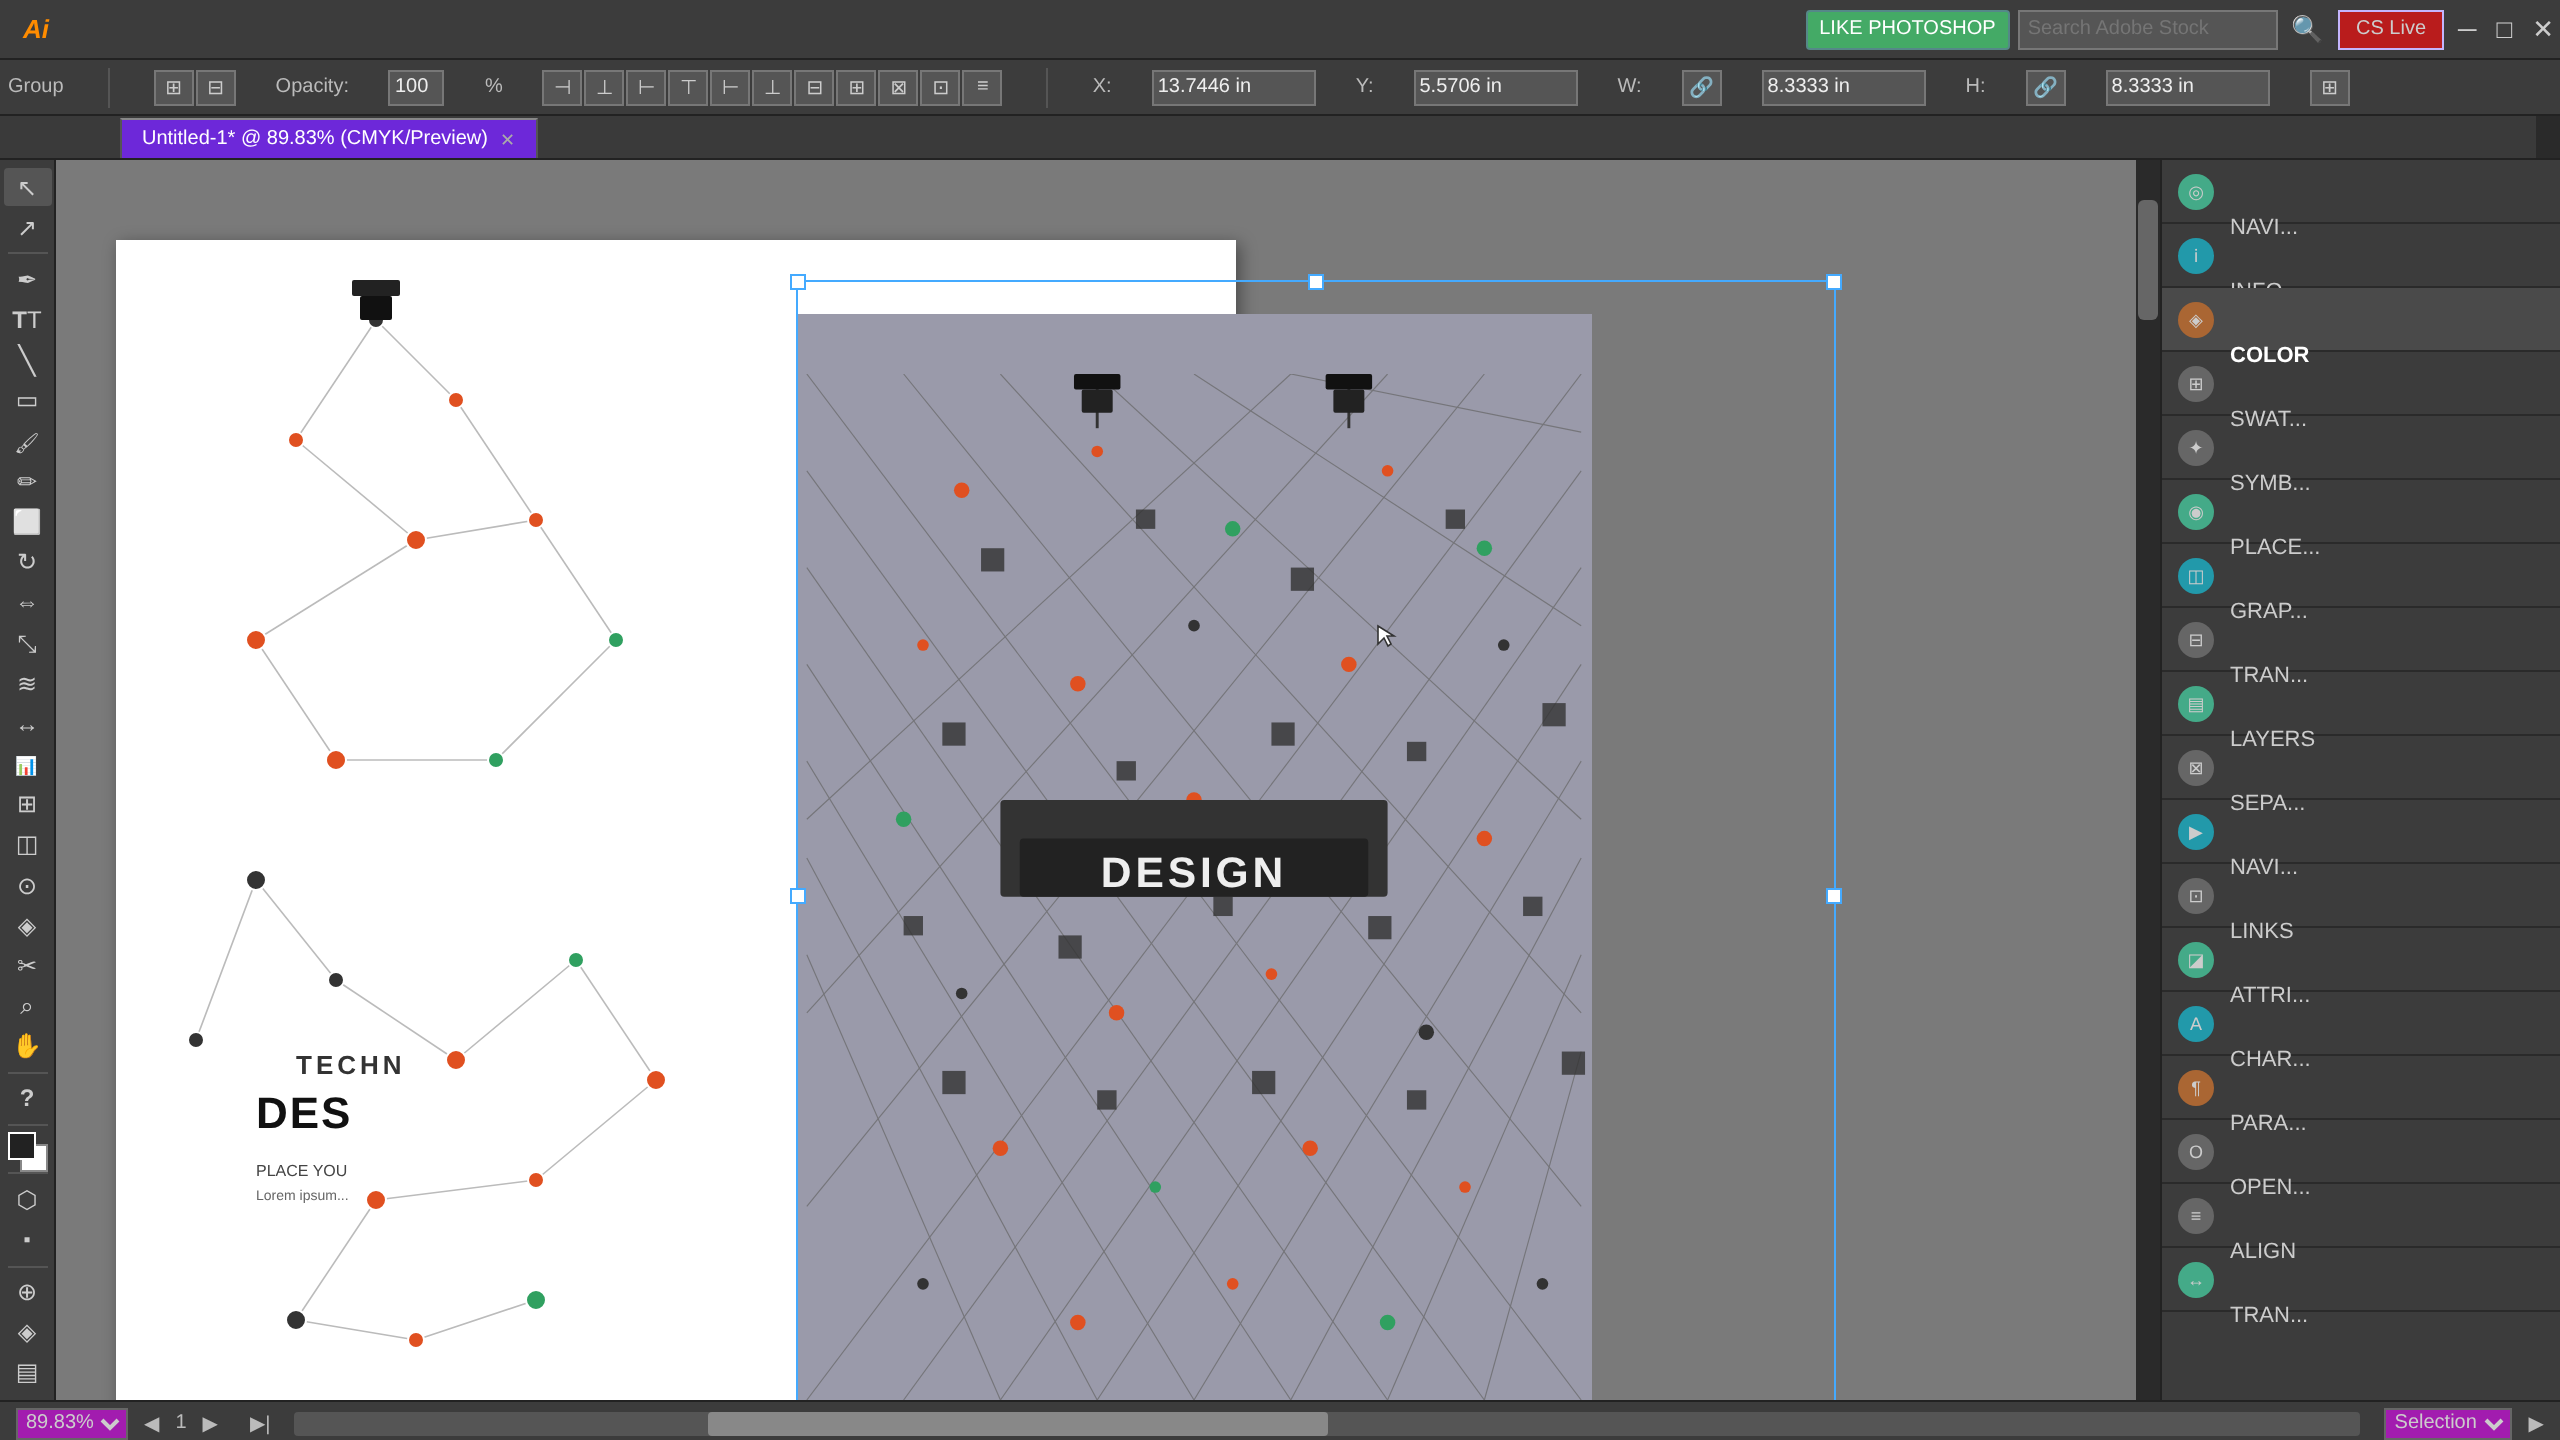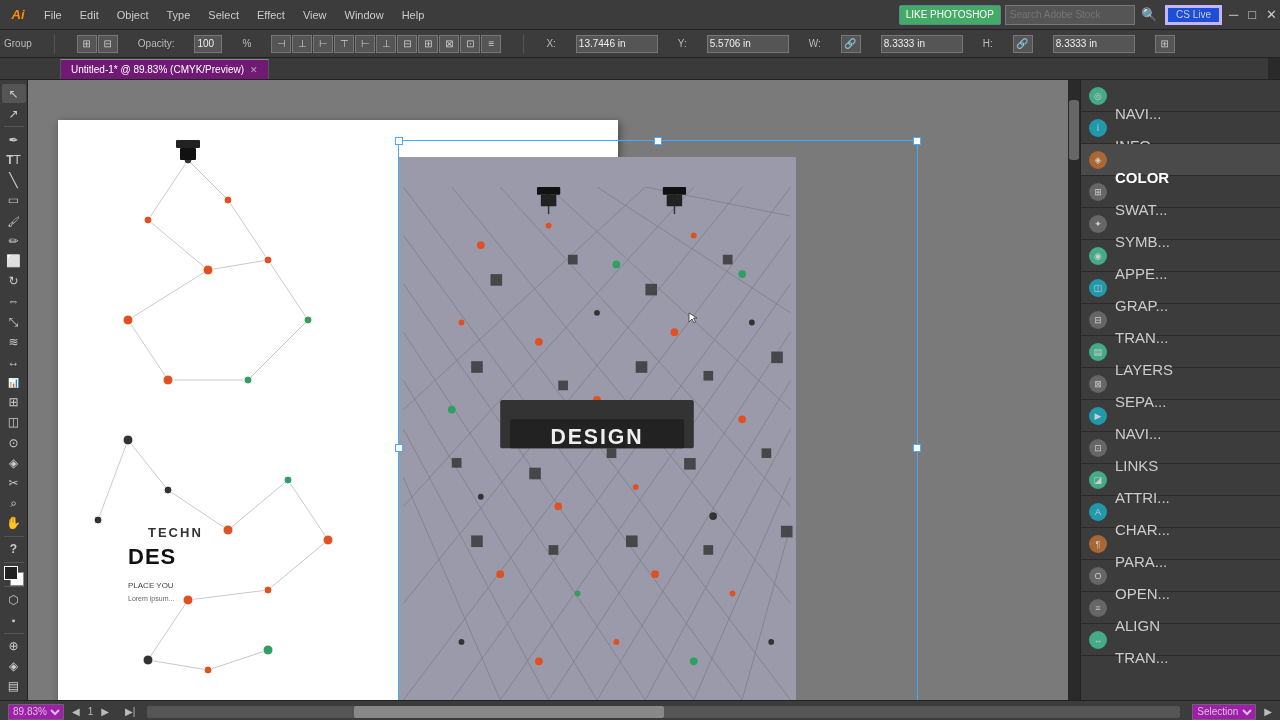--- a/index.html
+++ b/index.html
@@ -28,21 +28,21 @@
     .ctrl-icon-group { display: flex; gap: 1px; }
 
     
     #tabbar {
       height: 22px; background: #3a3a3a; display: flex; align-items: flex-end;
       padding-left: 60px; border-bottom: 1px solid #222;
     }
     .tab { height: 20px; background: #4a4a4a; border: 1px solid #555; border-bottom: none;
       padding: 0 10px; display: flex; align-items: center; color: #ccc; font-size: 10px;
       gap: 6px; cursor: pointer; }
-    .tab.active { background: #701a75; border-top: 1px solid #888; color: #fff; }
+    .tab.active { background: #6d28d9; border-top: 1px solid #888; color: #fff; }
     .tab-close { color: #aaa; font-size: 9px; cursor: pointer; }
 
     
     #main {
       display: flex; width: 100%; height: calc(720px - 28px - 28px - 22px - 22px);
     }
 
     
     #left-toolbar {
       width: 28px; background: #3c3c3c; border-right: 1px solid #222;
@@ -92,33 +92,33 @@
     .panel-item {
       height: 32px; border-bottom: 1px solid #2a2a2a;
       display: flex; align-items: center; padding: 0 8px; gap: 8px;
       cursor: pointer; color: #ccc; font-size: 11px;
     }
     .panel-icon { width: 18px; height: 18px; border-radius: 50%; display: flex; align-items: center; justify-content: center; font-size: 9px; flex-shrink: 0; }
     .panel-icon.blue { background: #4a8; }
     .panel-icon.teal { background: #29a; }
     .panel-icon.orange { background: #a63; }
     .panel-icon.gray { background: #666; }
-    .panel-label { flex: 1; font-size: 15px; margin-top: 36px; }
+    .panel-label { flex: 1; font-size: 11px; margin-top: 36px; }
 
     
     #bottombar {
       width: 100%; height: 22px; background: #3c3c3c; display: flex; align-items: center;
       padding: 0 8px; gap: 8px; border-top: 1px solid #222;
     }
     .bottom-item { color: #bbb; font-size: 10px; }
     .bottom-select { background: #a21caf; border: 1px solid #666; color: #ccc; height: 16px; font-size: 10px; }
 
     
     .menubar-right { margin-left: auto; display: flex; align-items: center; gap: 4px; }
-    .btn-small { background: #1d4ed8; border: 3px solid #c4b5fd; color: #ccc; height: 20px; padding: 0 8px; font-size: 10px; cursor: pointer; text-align: center; }
+    .btn-small { background: #b91c1c; border: 1px solid #c4b5fd; color: #ccc; height: 20px; padding: 0 8px; font-size: 10px; cursor: pointer; text-align: center; }
     .btn-workspace { background: #4a6; border: 1px solid #588; color: white; height: 20px; padding: 0 6px; font-size: 10px; cursor: pointer; border-radius: 2px; }
     .search-box { background: #555; border: 1px solid #777; color: #ccc; height: 20px; width: 130px; font-size: 10px; padding: 0 4px; }
     .menubar-icon { color: #ccc; font-size: 13px; cursor: pointer; padding: 0 3px; }
 
     
     .icon-arrow:before { content: '↖'; }
     .icon-direct:before { content: '↗'; }
     .icon-pen:before { content: '✒'; }
     .icon-type:before { content: 'T'; font-weight: bold; }
     .icon-rect:before { content: '▭'; }
@@ -147,31 +147,20 @@
     .color-indicator { position: relative; width: 20px; height: 20px; }
     .color-fg { position: absolute; top: 0; left: 0; width: 14px; height: 14px; background: #222; border: 1px solid #fff; }
     .color-bg { position: absolute; top: 6px; left: 6px; width: 14px; height: 14px; background: white; border: 1px solid #888; }
   </style>
 </head>
 <body>
 
 <div id="menubar">
   <div class="logo">
     <span class="ai-logo">Ai</span>
-  </div>
-  <div class="menu-items">
-    <span class="menu-item">File</span>
-    <span class="menu-item">Edit</span>
-    <span class="menu-item">Object</span>
-    <span class="menu-item">Type</span>
-    <span class="menu-item">Select</span>
-    <span class="menu-item">Effect</span>
-    <span class="menu-item">View</span>
-    <span class="menu-item">Window</span>
-    <span class="menu-item">Help</span>
   </div>
   <div class="menubar-right">
     <button class="btn-workspace">LIKE PHOTOSHOP</button>
     <input class="search-box" placeholder="Search Adobe Stock" style="">
     <span class="menubar-icon">🔍</span>
     <button class="btn-small">CS Live</button>
     <span class="menubar-icon">─</span>
     <span class="menubar-icon">□</span>
     <span class="menubar-icon">✕</span>
   </div>
@@ -521,21 +510,21 @@
     <div class="panel-item">
       <div class="panel-icon gray">⊞</div>
       <span class="panel-label">SWAT...</span>
     </div>
     <div class="panel-item">
       <div class="panel-icon gray">✦</div>
       <span class="panel-label">SYMB...</span>
     </div>
     <div class="panel-item">
       <div class="panel-icon blue">◉</div>
-      <span class="panel-label">APPE...</span>
+      <span class="panel-label">PLACE...</span>
     </div>
     <div class="panel-item">
       <div class="panel-icon teal">◫</div>
       <span class="panel-label">GRAP...</span>
     </div>
     <div class="panel-item">
       <div class="panel-icon gray">⊟</div>
       <span class="panel-label">TRAN...</span>
     </div>
     <div class="panel-item">

